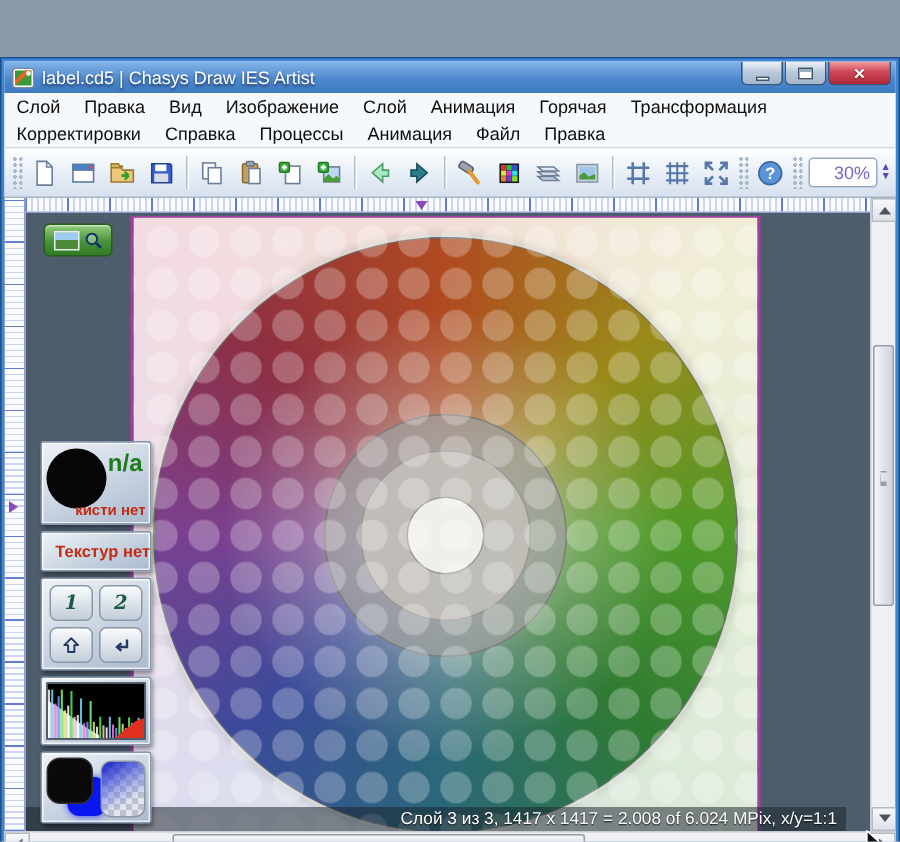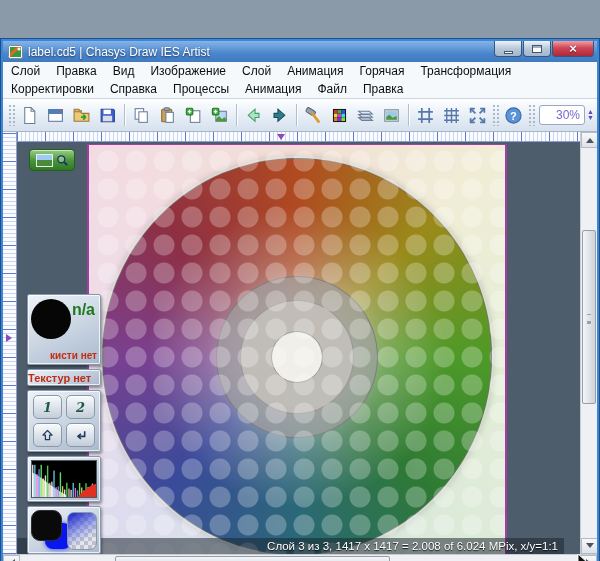--- a/index.html
+++ b/index.html
@@ -72,25 +72,25 @@
           padding-right:6px; text-shadow:0 1px 1px rgba(0,0,0,.85); white-space:nowrap; z-index:6; }
   
   .navigator { position:absolute; left:12px; top:7px; width:46px; height:22px; border-radius:4px; z-index:7;
           background:linear-gradient(#96cf80,#48933a 55%,#2f7a24); border:1px solid #245f1c;
           box-shadow:inset 0 1px 0 rgba(255,255,255,.5); display:flex; align-items:center; justify-content:center; gap:3px; }
   .nav-thumb { width:17px; height:13px; border:1px solid #e8eef0; background:linear-gradient(#9ecbf0 0 48%, #4a8a3a 48%); }
   
   .panels { position:absolute; left:10px; top:152px; width:74px; display:flex; flex-direction:column; gap:4px; z-index:8; }
   .panel { background:linear-gradient(155deg,#eef3f9,#a9b9cd); border:1px solid #87capab0; border:1px solid #8798ac; border-radius:2px;
            box-shadow:inset 0 0 0 1px rgba(255,255,255,.75), 1px 2px 3px rgba(0,0,0,.4); position:relative; }
-  .p-brush { height:71px; }
+  .p-brush { height:56px; }
   .brush-circle { position:absolute; left:3px; top:4px; width:40px; height:40px; border-radius:50%; background:#060606; }
   .brush-na { position:absolute; right:5px; top:6px; color:#1e7a1e; font-weight:bold; font-size:16px; }
   .brush-none { position:absolute; right:3px; bottom:3px; color:#c22c14; font-size:10px; font-weight:bold; white-space:nowrap;padding-left:15px; }
-  .p-texture { height:17px; display:flex; align-items:center; justify-content:flex-start; }
+  .p-texture { height:27px; display:flex; align-items:center; justify-content:flex-end; }
   .texture-label { color:#c22c14; font-weight:bold; font-size:11px; white-space:nowrap; }
   .p-buttons { height:62px; display:grid; grid-template-columns:1fr 1fr; gap:4px; padding:4px 5px; }
   .pbtn { background:linear-gradient(#f9fbfd,#c3cdd9); border:1px solid #8a98a8; border-radius:5px;
           box-shadow:inset 0 1px 0 #fff; display:flex; align-items:center; justify-content:center;
           color:#1d5a46; font-family:"DejaVu Serif",serif; font-style:italic; font-weight:bold; font-size:13px; }
   .p-hist { height:46px; padding:3px; }
   .hist-inner { width:100%; height:100%; background:#000; border:1px solid #4e5866; }
   .p-swatch { height:48px; }
   .swatch-bg { position:absolute; left:17px; top:16px; width:26px; height:26px; border-radius:8px; background:#0a16f0; box-shadow:0 0 5px #2a3af8; }
   .swatch-fg { position:absolute; left:3px; top:3px; width:31px; height:31px; border-radius:9px; background:#0a0a0a; border:1px solid #2e2e2e; }

